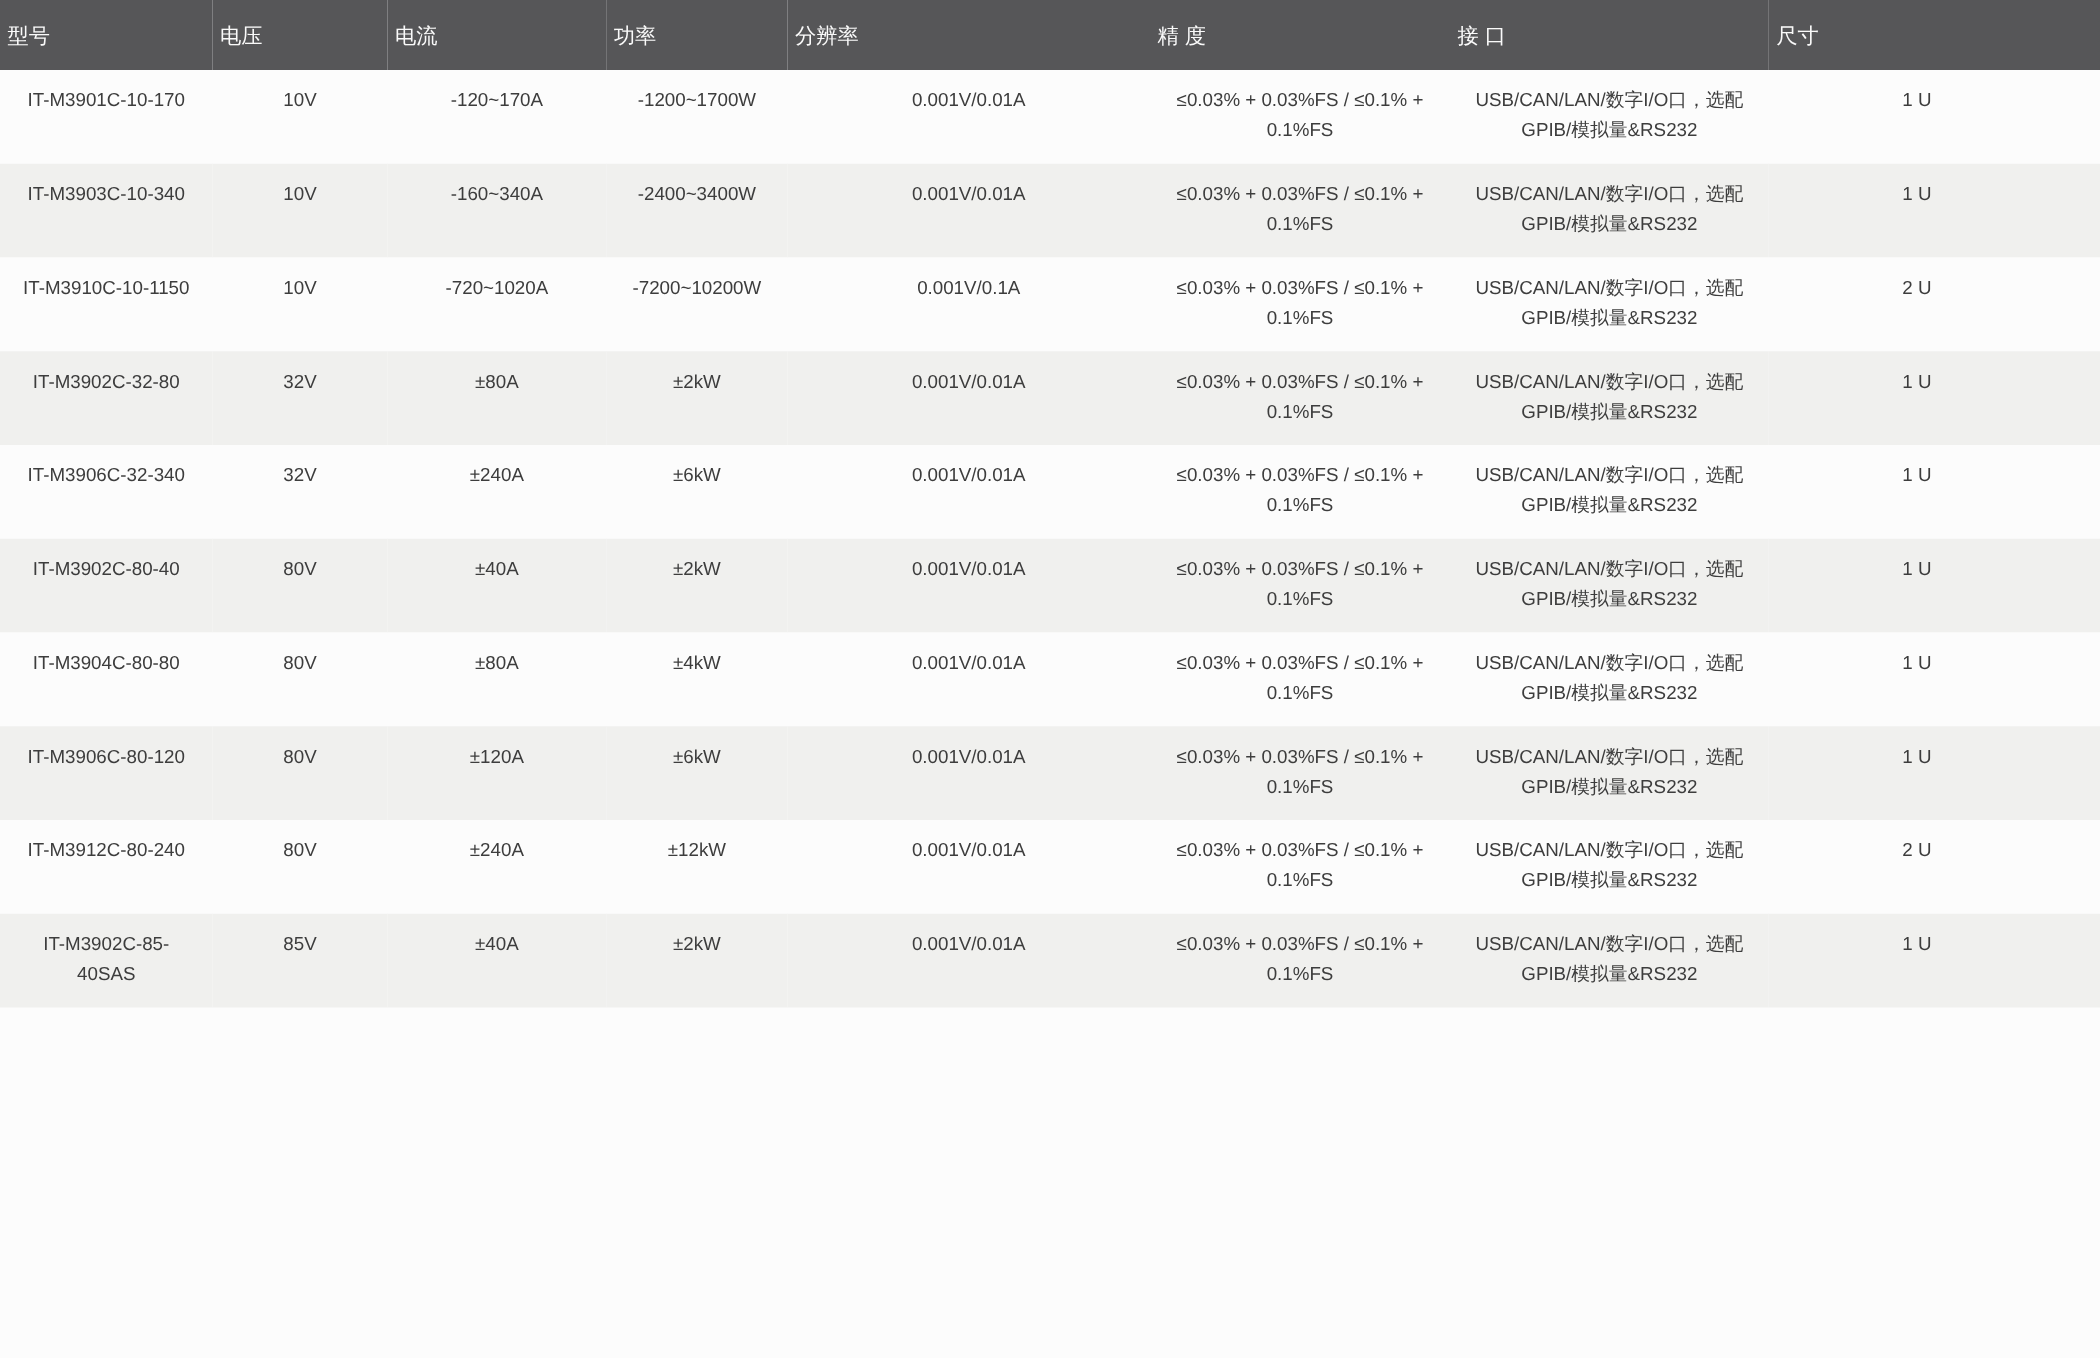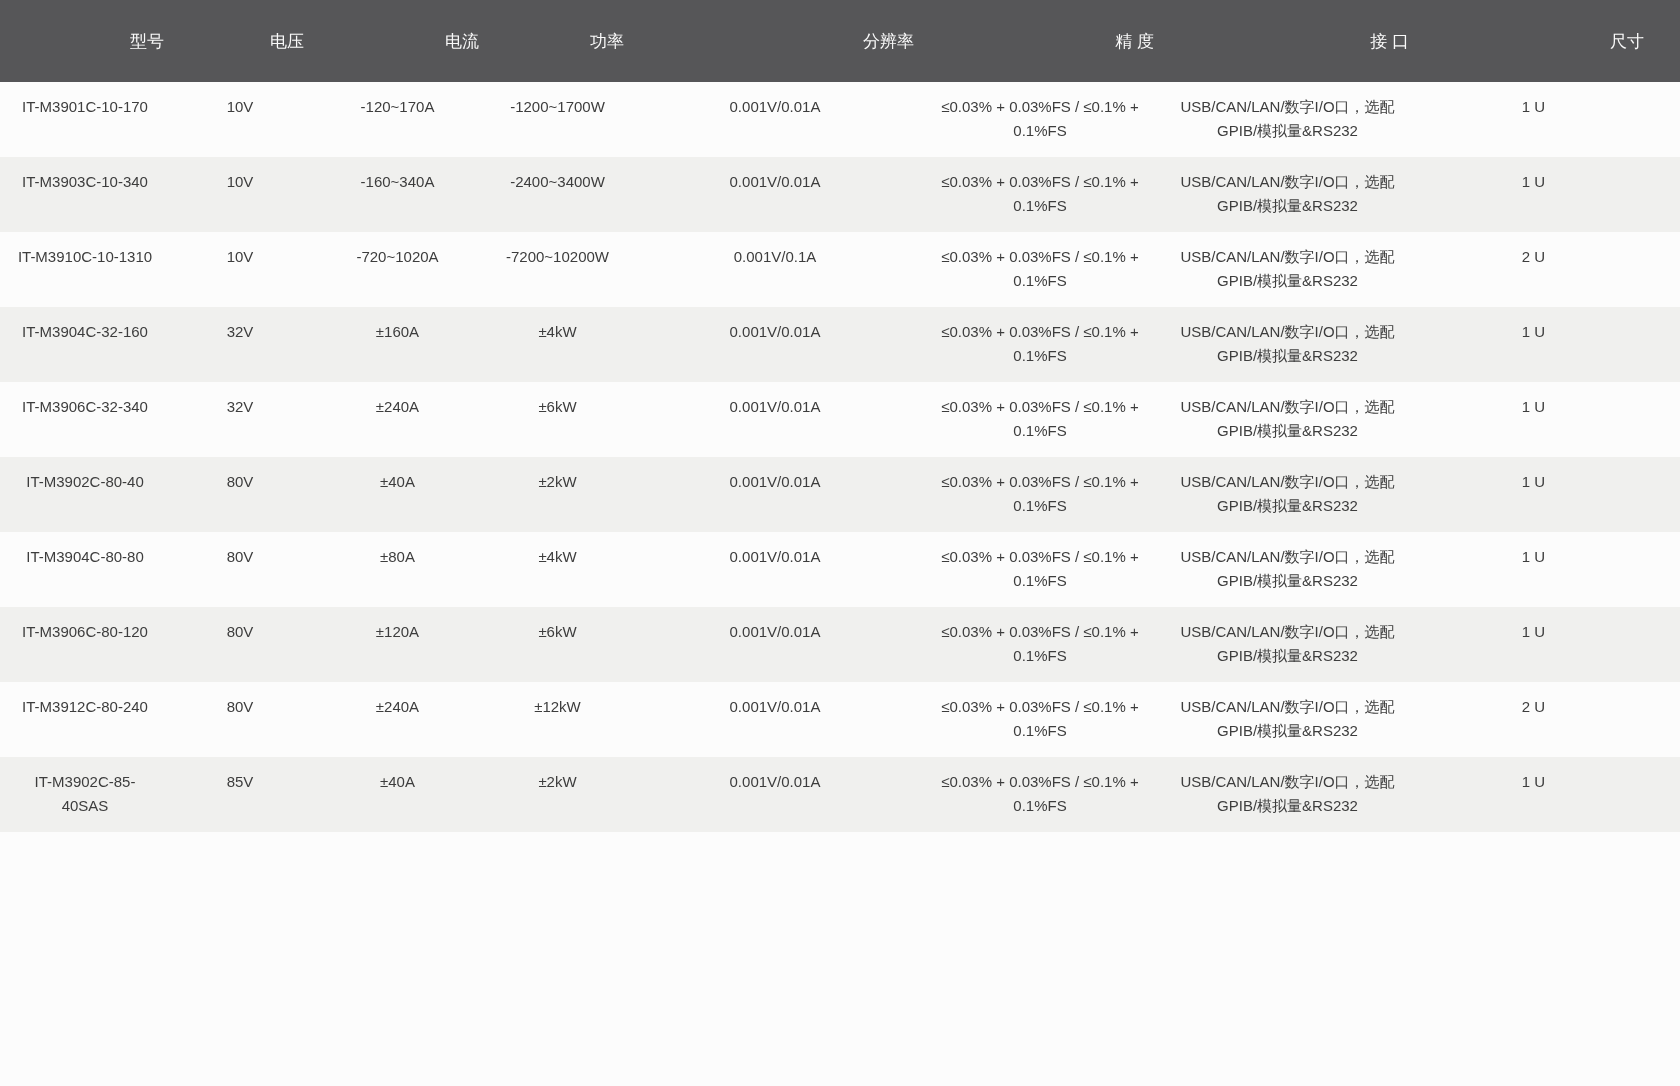--- a/index.html
+++ b/index.html
@@ -27,23 +27,23 @@
   col.c4 { width: 290px; }
   col.c5 { width: 240px; }
   col.c6 { width: 255px; }
   col.c7 { width: 265px; }
   table.spec th {
     background: #565658;
     color: #fafafa;
     font-weight: 400;
     font-size: 17px;
     height: 50px;
-    text-align: right;
+    text-align: left;
     vertical-align: middle;
-    padding: 16px 6px;
+    padding: 3px 6px;
   }
   table.spec td {
     font-size: 15px;
     line-height: 24px;
     text-align: center;
     vertical-align: top;
     padding: 13px 8px 14px;
     white-space: pre-line;
     background: #fcfcfc;
   }
@@ -101,36 +101,36 @@
         <td>-160~340A</td>
         <td>-2400~3400W</td>
         <td>0.001V/0.01A</td>
         <td>≤0.03% + 0.03%FS / ≤0.1% +
 0.1%FS</td>
         <td>USB/CAN/LAN/数字I/O口，选配
 GPIB/模拟量&amp;RS232</td>
         <td>1 U</td>
       </tr>
       <tr>
-        <td>IT-M3910C-10-1310</td>
+        <td>IT-M3910C-10-1150</td>
         <td>10V</td>
         <td>-720~1020A</td>
         <td>-7200~10200W</td>
         <td>0.001V/0.1A</td>
         <td>≤0.03% + 0.03%FS / ≤0.1% +
 0.1%FS</td>
         <td>USB/CAN/LAN/数字I/O口，选配
 GPIB/模拟量&amp;RS232</td>
         <td>2 U</td>
       </tr>
       <tr>
-        <td>IT-M3904C-32-160</td>
+        <td>IT-M3902C-32-80</td>
         <td>32V</td>
-        <td>±160A</td>
-        <td>±4kW</td>
+        <td>±80A</td>
+        <td>±2kW</td>
         <td>0.001V/0.01A</td>
         <td>≤0.03% + 0.03%FS / ≤0.1% +
 0.1%FS</td>
         <td>USB/CAN/LAN/数字I/O口，选配
 GPIB/模拟量&amp;RS232</td>
         <td>1 U</td>
       </tr>
       <tr>
         <td>IT-M3906C-32-340</td>
         <td>32V</td>

